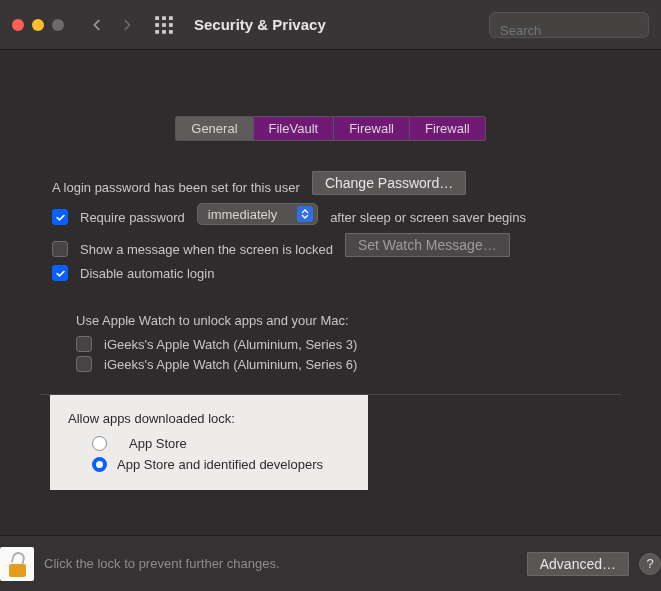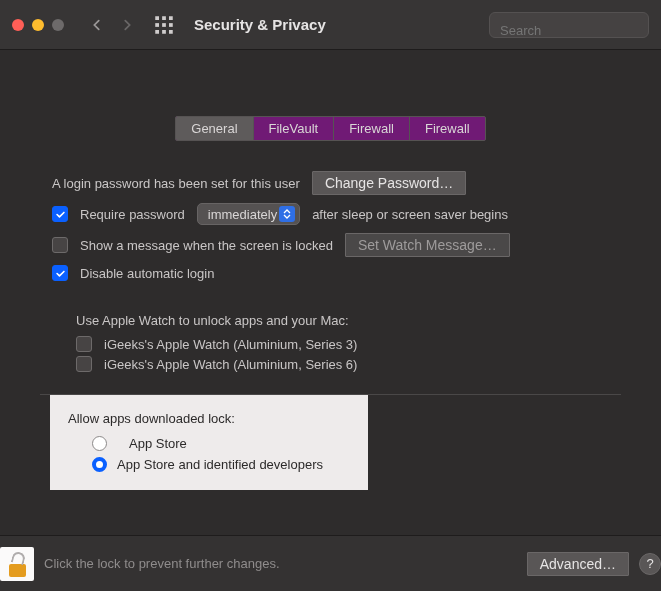--- a/index.html
+++ b/index.html
@@ -57,35 +57,35 @@
       margin-top: 38px;
     }
     .tab {
       padding: 4px 15px; font-size: 13px; color: #d9d6d6; border: none; background: transparent;
       cursor: pointer;
     }
     .tab + .tab { border-left: 1px solid #565353; }
     .tab.active { background: #5e5b5b; }
 
     .section { margin-top: 30px; padding: 0 12px; }
-    .row { display:flex; align-items:center; gap: 12px; margin: 8px 0; }
+    .row { display:flex; align-items:flex-end; gap: 12px; margin: 8px 0; }
     .text { color: #c9c6c6; }
     .btn, .btn-ghost {
       background: #595656; border: 1px solid #6a6767; color: #e6e4e4; border-radius: 1px;
       padding: 3px 12px; font-size: 14px; cursor: pointer;
     }
     .btn-ghost { background: #4a4848; color: #9e9b9b; }
     .cb {
       width: 16px; height: 16px; border-radius: 3px; border:1px solid #6d6a6a; background:#474444;
       display:inline-flex; align-items:center; justify-content:center; flex-shrink:0;
     }
     .cb.checked { background:#0a60ff; border-color:#0a60ff; }
     .cb.checked svg { width:11px; height:11px; color:#fff; }
     .select {
-      display:inline-flex; align-items:center; gap:2px;
+      display:inline-flex; align-items:center; gap:20px;
       background:#555252; border:1px solid #676464; border-radius:5px; padding:2px 4px 2px 10px;
     }
     .select-arrows {
       width:16px; height:16px; background:#2f6fe6; border-radius:3px;
       display:flex; flex-direction:column; align-items:center; justify-content:center;
     }
     .select-arrows svg { width:8px; height:5px; color:#fff; }
     .subhead { margin-top: 32px; color:#c9c6c6; }
     .divider { height:1px; background:#4a4848; margin: 22px -12px 0; }
 

